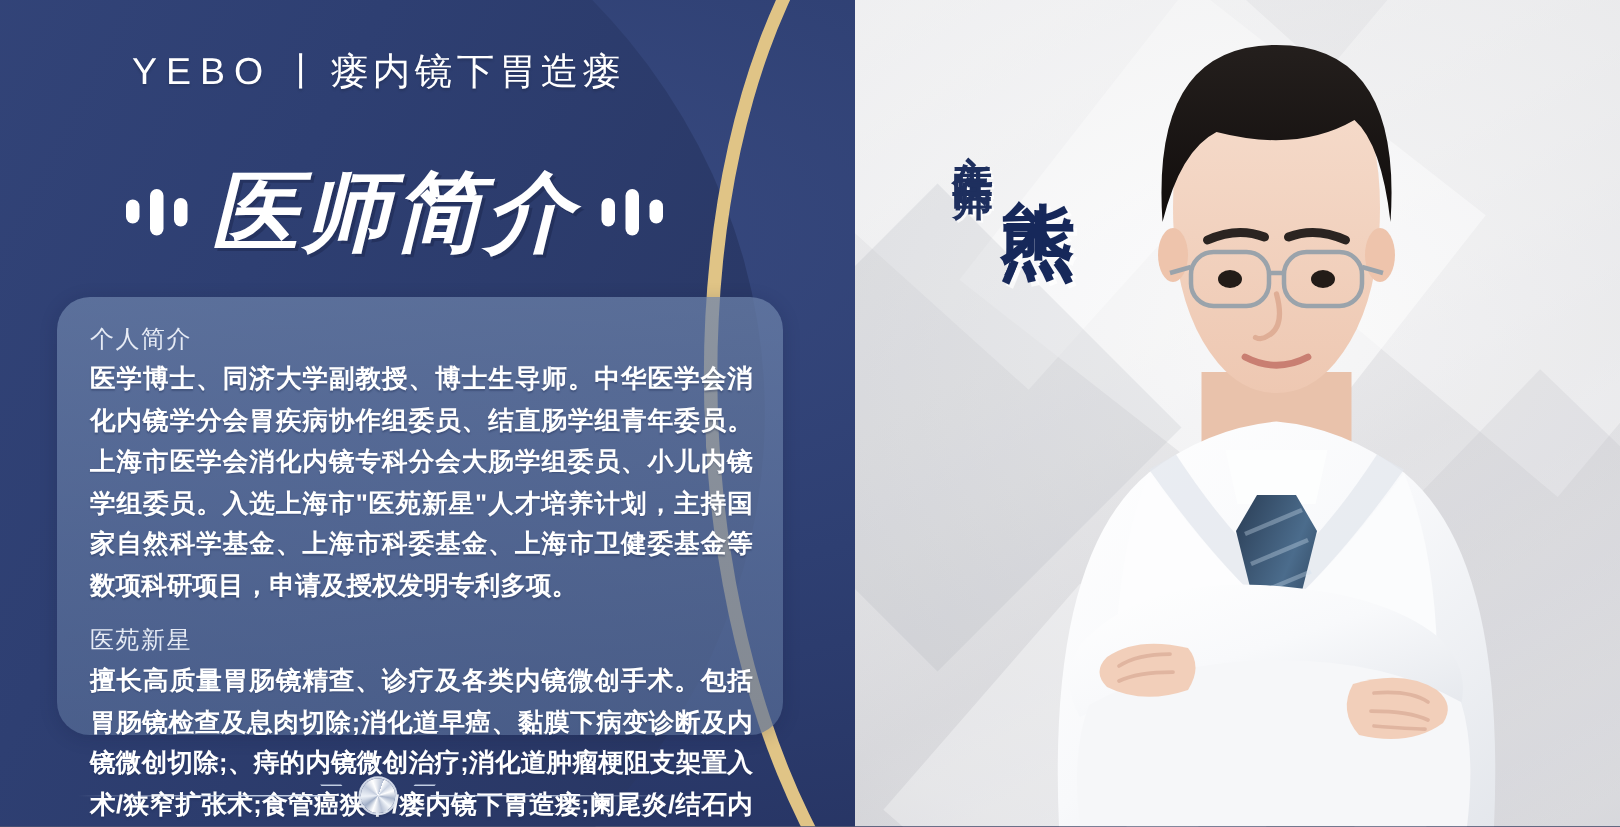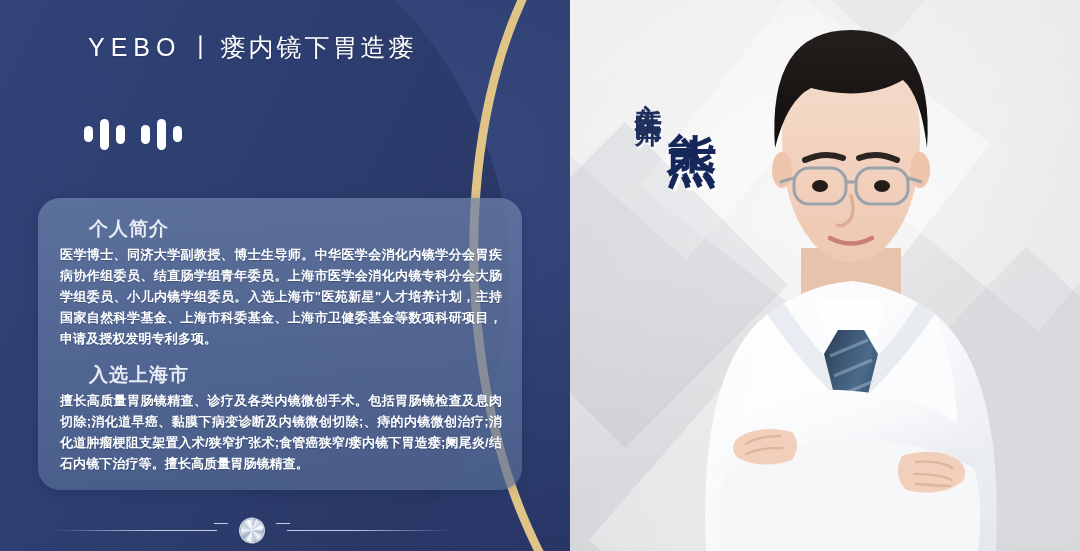--- a/index.html
+++ b/index.html
@@ -109,29 +109,28 @@
     position:absolute; top:198px; left:38px;
     width:484px; height:292px;
     background:linear-gradient(180deg, rgba(108,130,170,.72) 0%, rgba(96,118,160,.70) 55%, rgba(88,110,152,.68) 100%);
     border-radius:22px;
     z-index:5;
     padding:18px 20px 10px 22px;
     box-shadow:0 2px 12px rgba(15,24,55,.18);
   }
   .sec-head {
     color:#e6ebf5;
-    font-size:19px;
-    font-weight:700;
+    font-size:16px;
+    font-weight:400;
     letter-spacing:1px;
     margin-bottom:2px;
-    margin-left:29px;
   }
   .sec-body {
     color:#ffffff;
-    font-size:13px;
+    font-size:17px;
     line-height:1.62;
     letter-spacing:.1px;
     text-align:justify;
     font-weight:700;
     text-shadow:0 1px 1px rgba(30,44,80,.35);
   }
   .sec-2 { margin-top:13px; }
 
   
   .divider { position:absolute; left:52px; bottom:10px; width:400px; height:22px; z-index:6; }
@@ -278,34 +277,35 @@
   <div class="brand">
     <span class="en">YEBO</span><span class="sep">丨</span><span class="cn">瘘内镜下胃造瘘</span>
   </div>
 
   <div class="title-row">
     <span class="ticks left">
         <i></i>
         <i></i>
         <i></i>
       </span>
+    <span class="main-title">医师简介</span>
     <span class="ticks right">
         <i></i>
         <i></i>
         <i></i>
       </span>
   </div>
 
   <div class="card">
     <div class="sec-1">
       <div class="sec-head">个人简介</div>
       <div class="sec-body">医学博士、同济大学副教授、博士生导师。中华医学会消化内镜学分会胃疾病协作组委员、结直肠学组青年委员。上海市医学会消化内镜专科分会大肠学组委员、小儿内镜学组委员。入选上海市"医苑新星"人才培养计划，主持国家自然科学基金、上海市科委基金、上海市卫健委基金等数项科研项目，申请及授权发明专利多项。</div>
     </div>
     <div class="sec-2">
-      <div class="sec-head">入选上海市</div>
+      <div class="sec-head">医苑新星</div>
       <div class="sec-body">擅长高质量胃肠镜精查、诊疗及各类内镜微创手术。包括胃肠镜检查及息肉切除;消化道早癌、黏膜下病变诊断及内镜微创切除;、痔的内镜微创治疗;消化道肿瘤梗阻支架置入术/狭窄扩张术;食管癌狭窄/瘘内镜下胃造瘘;阑尾炎/结石内镜下治疗等。擅长高质量胃肠镜精查。</div>
     </div>
   </div>
 
   <div class="divider">
     <span class="ln l"></span>
     <span class="tip l"></span>
     <span class="gem"></span>
     <span class="tip r"></span>
     <span class="ln r"></span>

